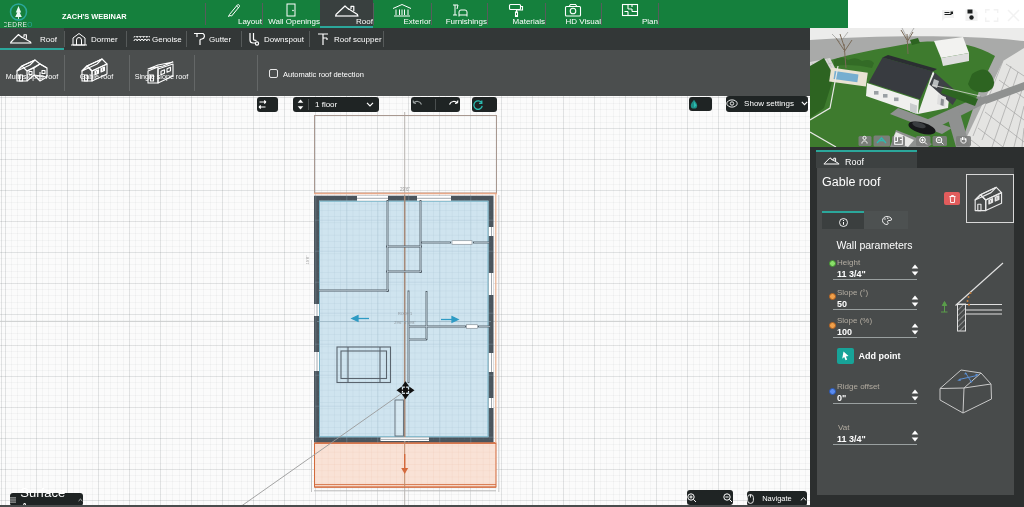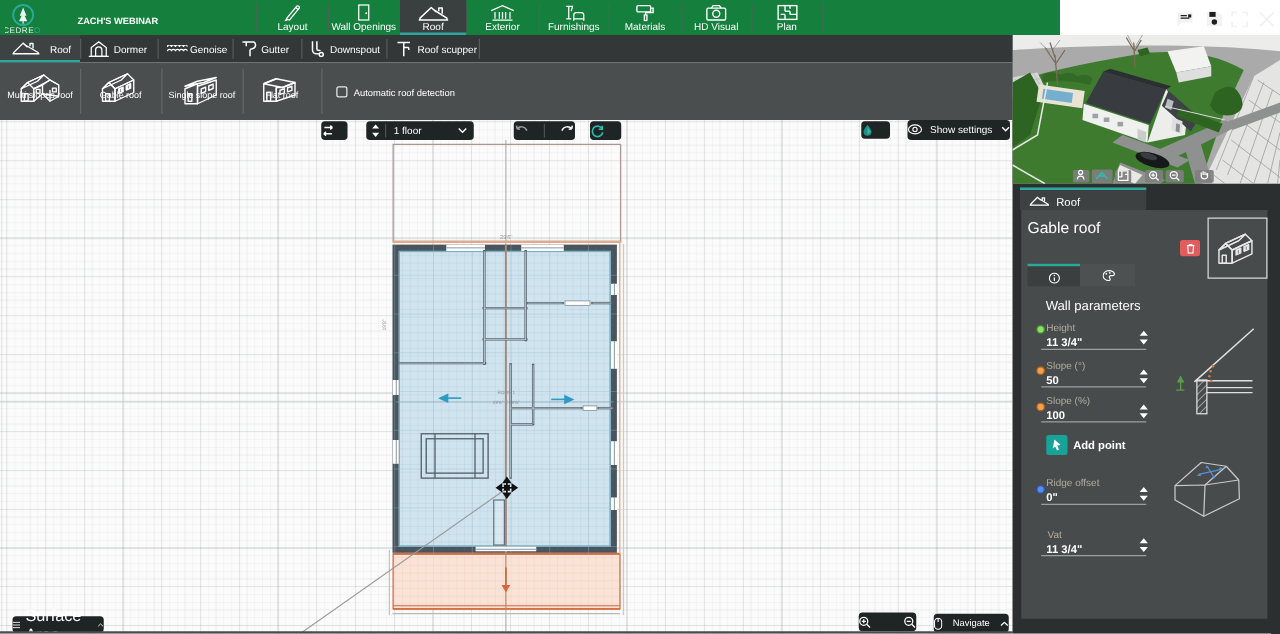--- a/index.html
+++ b/index.html
@@ -2,21 +2,21 @@
 <html><head>
 <meta charset="utf-8">
 <style>
 *{margin:0;padding:0;box-sizing:border-box}
 html,body{width:1024px;height:507px;overflow:hidden;font-family:"Liberation Sans",sans-serif;background:#fff}
 .abs{position:absolute}
 #stage{position:absolute;left:0;top:0;width:1024px;height:507px;overflow:hidden}
 
 #topbar{left:0;top:0;width:848px;height:28px;background:#15803d;z-index:30}
 .tsep{position:absolute;top:3px;width:1px;height:22px;background:#585c5c}
-.mitem{position:absolute;top:0;height:28px;text-align:center;color:#fff;font-size:8px}
+.mitem{position:absolute;top:0;height:28px;text-align:right;color:#fff;font-size:8px}
 .mitem .ic{position:absolute;left:50%;transform:translateX(-50%);top:3px}
 .mitem .lb{position:absolute;left:0;right:0;top:17px;white-space:nowrap}
 .msel{background:#39403f;border-bottom:2px solid #2ba79b}
 
 #row2{left:0;top:28px;width:810px;height:22px;background:#333737;z-index:29}
 .r2sep{position:absolute;top:3px;width:1px;height:16px;background:#565a5a}
 .r2item{position:absolute;top:0;height:22px;color:#fff;font-size:8px}
 .r2sel{background:#3d4342;border-bottom:2px solid #2ba79b}
 
 #row3{left:0;top:50px;width:810px;height:46px;background:#4b4e4e;z-index:29}
@@ -512,33 +512,20 @@
           <g fill="none" stroke="#fff" stroke-width="1.1" stroke-linejoin="round">
       <path d="M3,14 L13,10 L13,26 L3,26 Z" transform="translate(0,2)"></path>
       <path d="M3,16 L13,12 L28,9 L18,13 Z" transform="translate(0,-2)"></path>
       <path d="M13,12 L28,7 L28,19 L13,26 Z" transform="translate(0,2)"></path>
       <rect x="5.5" y="20" width="3" height="6"></rect>
       <path d="M16,16.2 l3.5,-1.5 l0,3.5 l-3.5,1.5 Z"></path>
       <path d="M22,13.8 l3.5,-1.5 l0,3.5 l-3.5,1.5 Z"></path>
     </g>
         </svg>
     <div class="lb">Single slope roof</div>
-  </div>
-  <div class="r3item" style="left:194px;width:63px">
-    <svg class="abs" style="left:14px;top:5px" width="36" height="32" viewBox="0 0 36 32">
-          <g fill="none" stroke="#fff" stroke-width="1.1" stroke-linejoin="round">
-      <path d="M3,12 L13,8 L28,11 L18,15 Z"></path>
-      <path d="M3,12 L3,26 L13,26 L13,15 M3,12 L13,8 M13,15 L13,26"></path>
-      <path d="M13,15 L18,15 L28,11 L28,21 L13,26 Z" transform="translate(0,0)"></path>
-      <rect x="5.5" y="19" width="3" height="7"></rect>
-      <path d="M16,17.2 l3.5,-1.2 l0,3.3 l-3.5,1.2 Z"></path>
-      <path d="M22,15.2 l3.5,-1.2 l0,3.3 l-3.5,1.2 Z"></path>
-    </g>
-        </svg>
-    <div class="lb">Flat roof</div>
   </div>
 
   <div class="abs" style="left:269px;top:18.5px;width:9px;height:9px;border:1px solid #e8e8e8;border-radius:2px;background:transparent"></div>
   <div class="abs" style="left:283px;top:19.5px;color:#fff;font-size:7.5px">Automatic roof detection</div>
 </div>
 
 <div id="rpanel" class="abs">
 
   <svg class="abs" style="left:0;top:0" width="214" height="119" viewBox="0 0 214 119">
     <rect x="0" y="0" width="214" height="119" fill="#a9aaa9"></rect>

